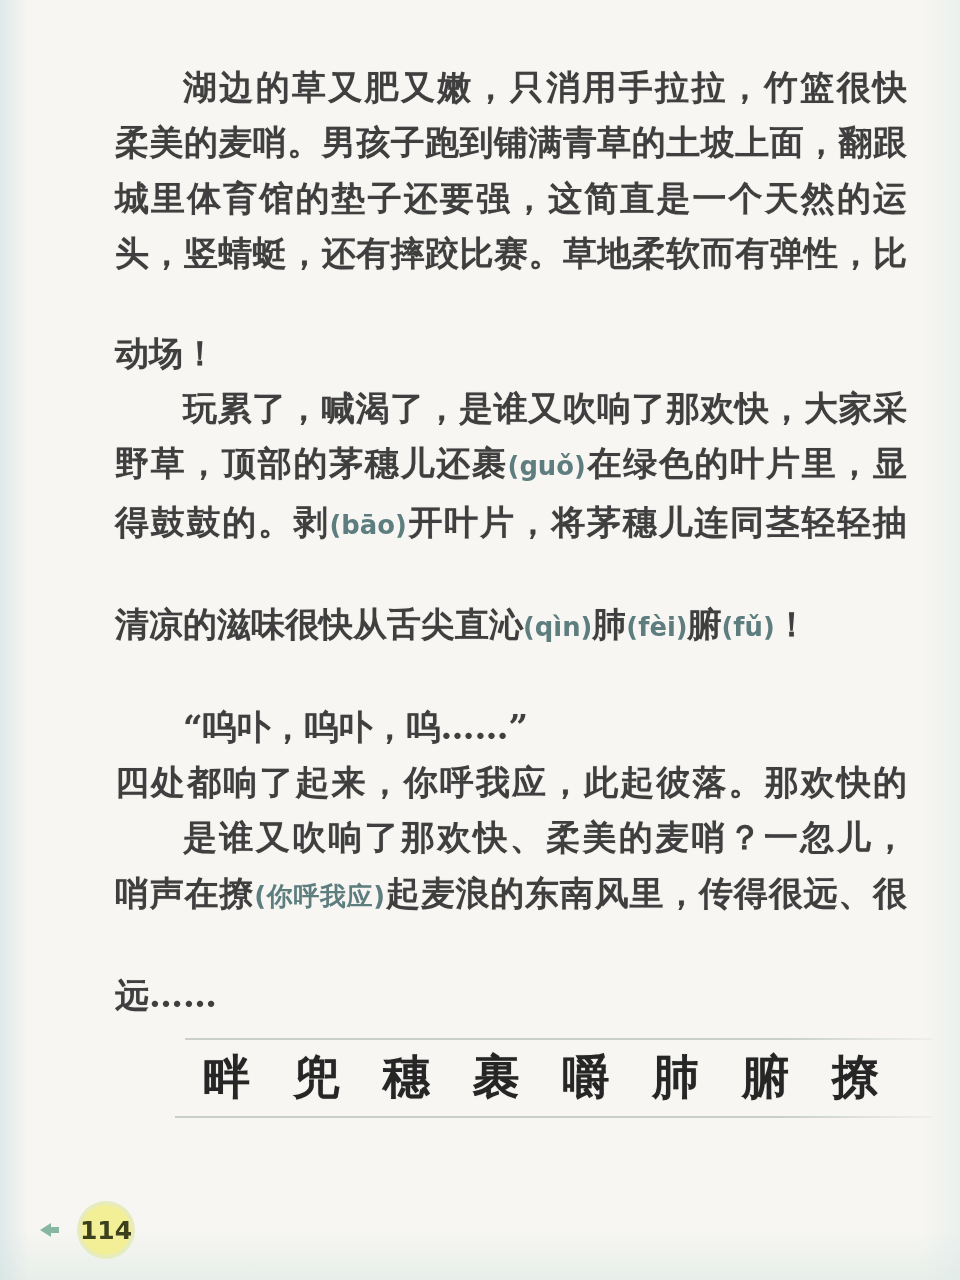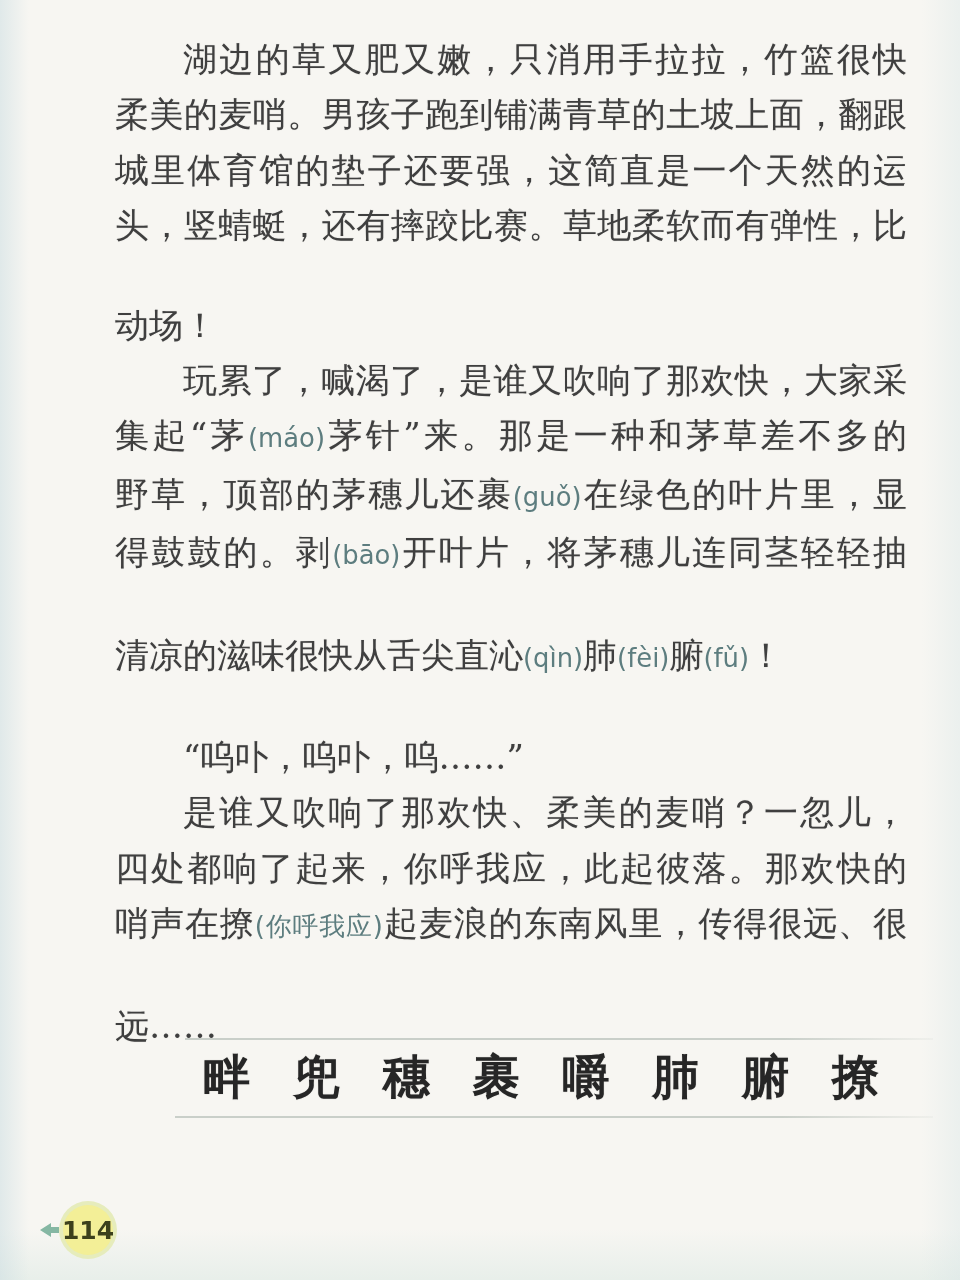--- a/index.html
+++ b/index.html
@@ -5,24 +5,25 @@
   html,body{margin:0;padding:0;}
   body{
     width:960px;height:1280px;position:relative;overflow:hidden;
     background:
       linear-gradient(90deg, rgba(205,222,226,.55) 0, rgba(205,222,226,0) 3%, rgba(205,222,226,0) 96%, rgba(213,228,230,.35) 100%),
       linear-gradient(0deg, rgba(213,230,224,.45) 0, rgba(213,230,224,0) 4%),
       var(--background,#f7f6f2);
     font-family:"DejaVu Serif", serif;
   }
   .text-block{
-    position:absolute; left:115px; top:32px; width:792px;
+    position:absolute; left:115px; top:60px; width:792px;
     font-size:34px; line-height:55.4px;
     color:var(--ink,#3f3f3f);
     text-shadow:0 0 1px rgba(66,66,66,.28);
+    font-weight:bold;
   }
   .line{
     text-align:justify;
     text-align-last:justify;
     white-space:nowrap;
   }
   .line.first{ text-indent:2em; }
   .line.last{ text-align-last:left;margin-top:44px; }
   .py{
     font-family:"DejaVu Sans", sans-serif;
@@ -38,21 +39,21 @@
   .rule.top{ left:185px; top:1038px; width:748px; }
   .rule.bottom{ left:175px; top:1116px; width:758px; }
   .vocab-row{
     position:absolute; left:203px; top:1048px; width:676px;
     display:flex; justify-content:space-between; align-items:center;
     font-size:47px; line-height:58px; font-weight:600;
     color:#262626; text-shadow:0 0 1px rgba(30,30,30,.3);
   }
   .page-badge{
     position:absolute; left:40px; top:1205px;
-    display:flex; align-items:center; gap:1px;
+    display:flex; align-items:center; gap:19px;
   }
   .badge-circle{
     width:50px; height:50px; border-radius:50%;
     background:var(--badge-fill,#f3ef97);
     box-shadow:0 0 0 4px var(--badge-ring,#e6ecbc);
     display:flex; align-items:center; justify-content:center;
     font-family:"DejaVu Sans", sans-serif;
     font-weight:bold; font-size:25px;
     color:var(--badge-text,#3c401c);
   }
@@ -64,31 +65,30 @@
 <div class="text-block">
   <div>
     <div class="line first">湖边的草又肥又嫩，只消用手拉拉，竹篮很快</div>
     <div class="line">柔美的麦哨。男孩子跑到铺满青草的土坡上面，翻跟</div>
     <div class="line">城里体育馆的垫子还要强，这简直是一个天然的运</div>
     <div class="line">头，竖蜻蜓，还有摔跤比赛。草地柔软而有弹性，比</div>
     <div class="line last">动场！</div>
   </div>
   <div>
     <div class="line first">玩累了，喊渴了，是谁又吹响了那欢快，大家采</div>
-    <div class="line">集起“茅<span class="py">(máo)</span>茅针”来。那是一种和茅草差不多的</div>
     <div class="line">野草，顶部的茅穗儿还裹<span class="py">(guǒ)</span>在绿色的叶片里，显</div>
     <div class="line">得鼓鼓的。剥<span class="py">(bāo)</span>开叶片，将茅穗儿连同茎轻轻抽</div>
     <div class="line last">清凉的滋味很快从舌尖直沁<span class="py">(qìn)</span>肺<span class="py">(fèi)</span>腑<span class="py">(fǔ)</span>！</div>
   </div>
   <div>
     <div class="line first last">“呜卟，呜卟，呜……”</div>
   </div>
   <div>
+    <div class="line">四处都响了起来，你呼我应，此起彼落。那欢快的</div>
     <div class="line first">是谁又吹响了那欢快、柔美的麦哨？一忽儿，</div>
-    <div class="line">四处都响了起来，你呼我应，此起彼落。那欢快的</div>
     <div class="line">哨声在撩<span class="py">(你呼我应)</span>起麦浪的东南风里，传得很远、很</div>
     <div class="line last">远……</div>
   </div>
 </div>
 
 <div class="rule top"></div>
 <div class="rule bottom"></div>
 
 <div class="vocab-row">
   <span>畔</span>

